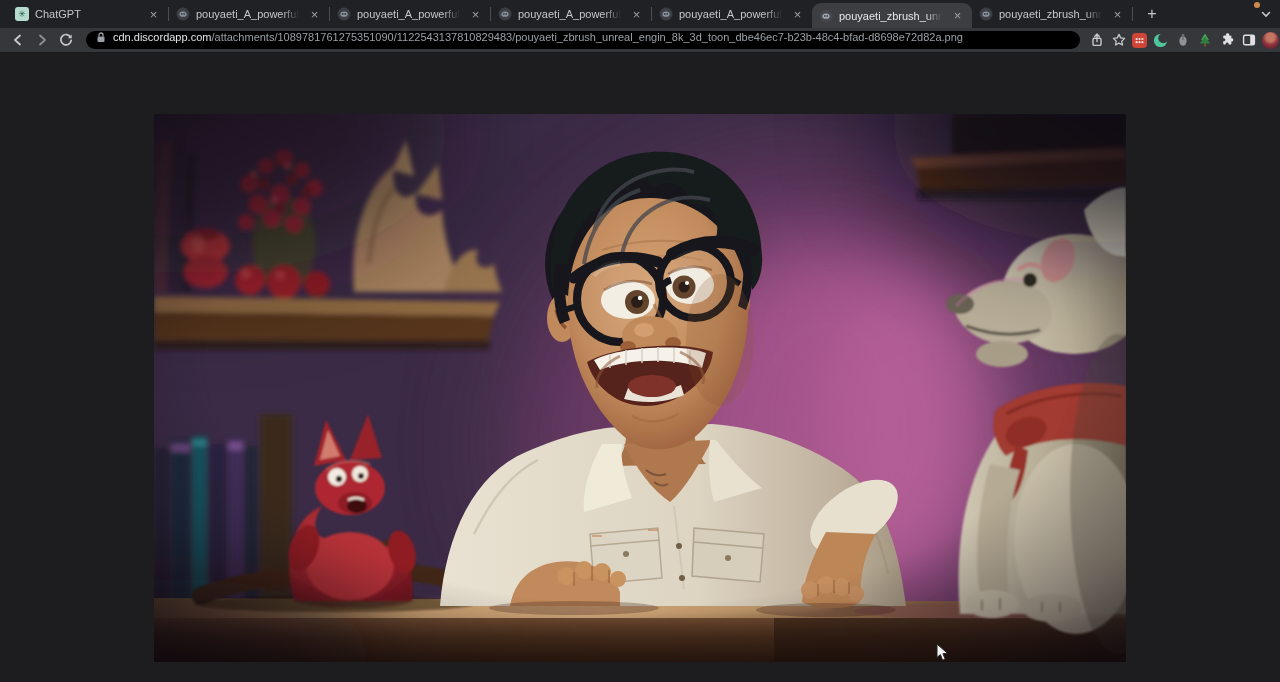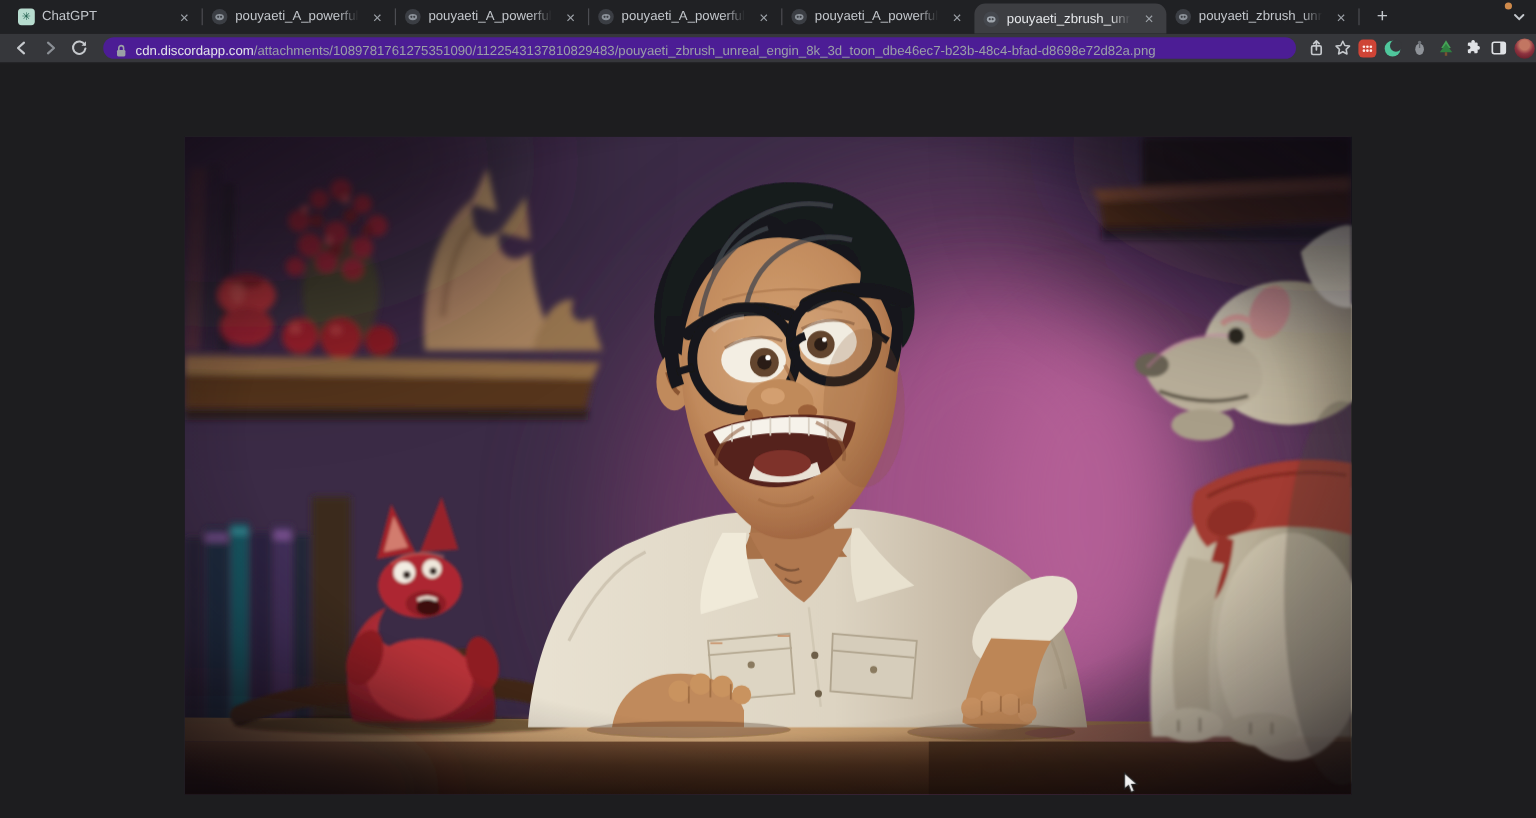--- a/index.html
+++ b/index.html
@@ -22,22 +22,22 @@
   .fav-gpt{background:#b7dccf;border-radius:3px;color:#1e5c4c;font-size:9px;line-height:9px;text-align:center;}
   .newtab{width:26px;height:26px;margin:0 0 1px 6px;display:flex;align-items:center;justify-content:center;
     color:#c3c7cc;font-size:16px;border-radius:13px;}
   .strip-right{position:absolute;right:6px;top:0;height:28px;display:flex;align-items:center;}
   .update-dot{position:absolute;right:14px;top:2px;width:6px;height:6px;border-radius:3px;background:#cf8a4b;}
 
   
   .toolbar{height:24px;background:#36373b;display:flex;align-items:center;
     padding:0 8px;gap:4px;flex:0 0 auto;border-bottom:1px solid #19191b;}
   .nav-btn{width:20px;height:20px;display:flex;align-items:center;justify-content:center;flex:0 0 auto;}
-  .omnibox{height:18px;background:#4c1d95;border-radius:9px;flex:0 0 auto;width:976px;
-    display:flex;align-items:flex-end;padding:0 9px;gap:6px;overflow:hidden;margin-left:6px;}
+  .omnibox{height:18px;background:#000000;border-radius:9px;flex:0 0 auto;width:976px;
+    display:flex;align-items:flex-start;padding:0 9px;gap:6px;overflow:hidden;margin-left:6px;}
   .url{white-space:nowrap;overflow:hidden;font-size:11px;letter-spacing:0;}
   .url .domain{color:#e2e4e8;}
   .url .path{color:#9aa0a6;}
   .tool-icons{display:flex;align-items:center;gap:5px;margin-left:4px;}
   .ticon{width:17px;height:17px;display:flex;align-items:center;justify-content:center;flex:0 0 auto;}
   .ext-red{width:15px;height:15px;border-radius:4px;background:#cf4436;display:flex;align-items:center;justify-content:center;}
   .avatar{width:17px;height:17px;border-radius:9px;
     background:radial-gradient(circle at 50% 32%,#c27662 0 28%,#8e3340 52%,#55151f 100%);}
 
   

